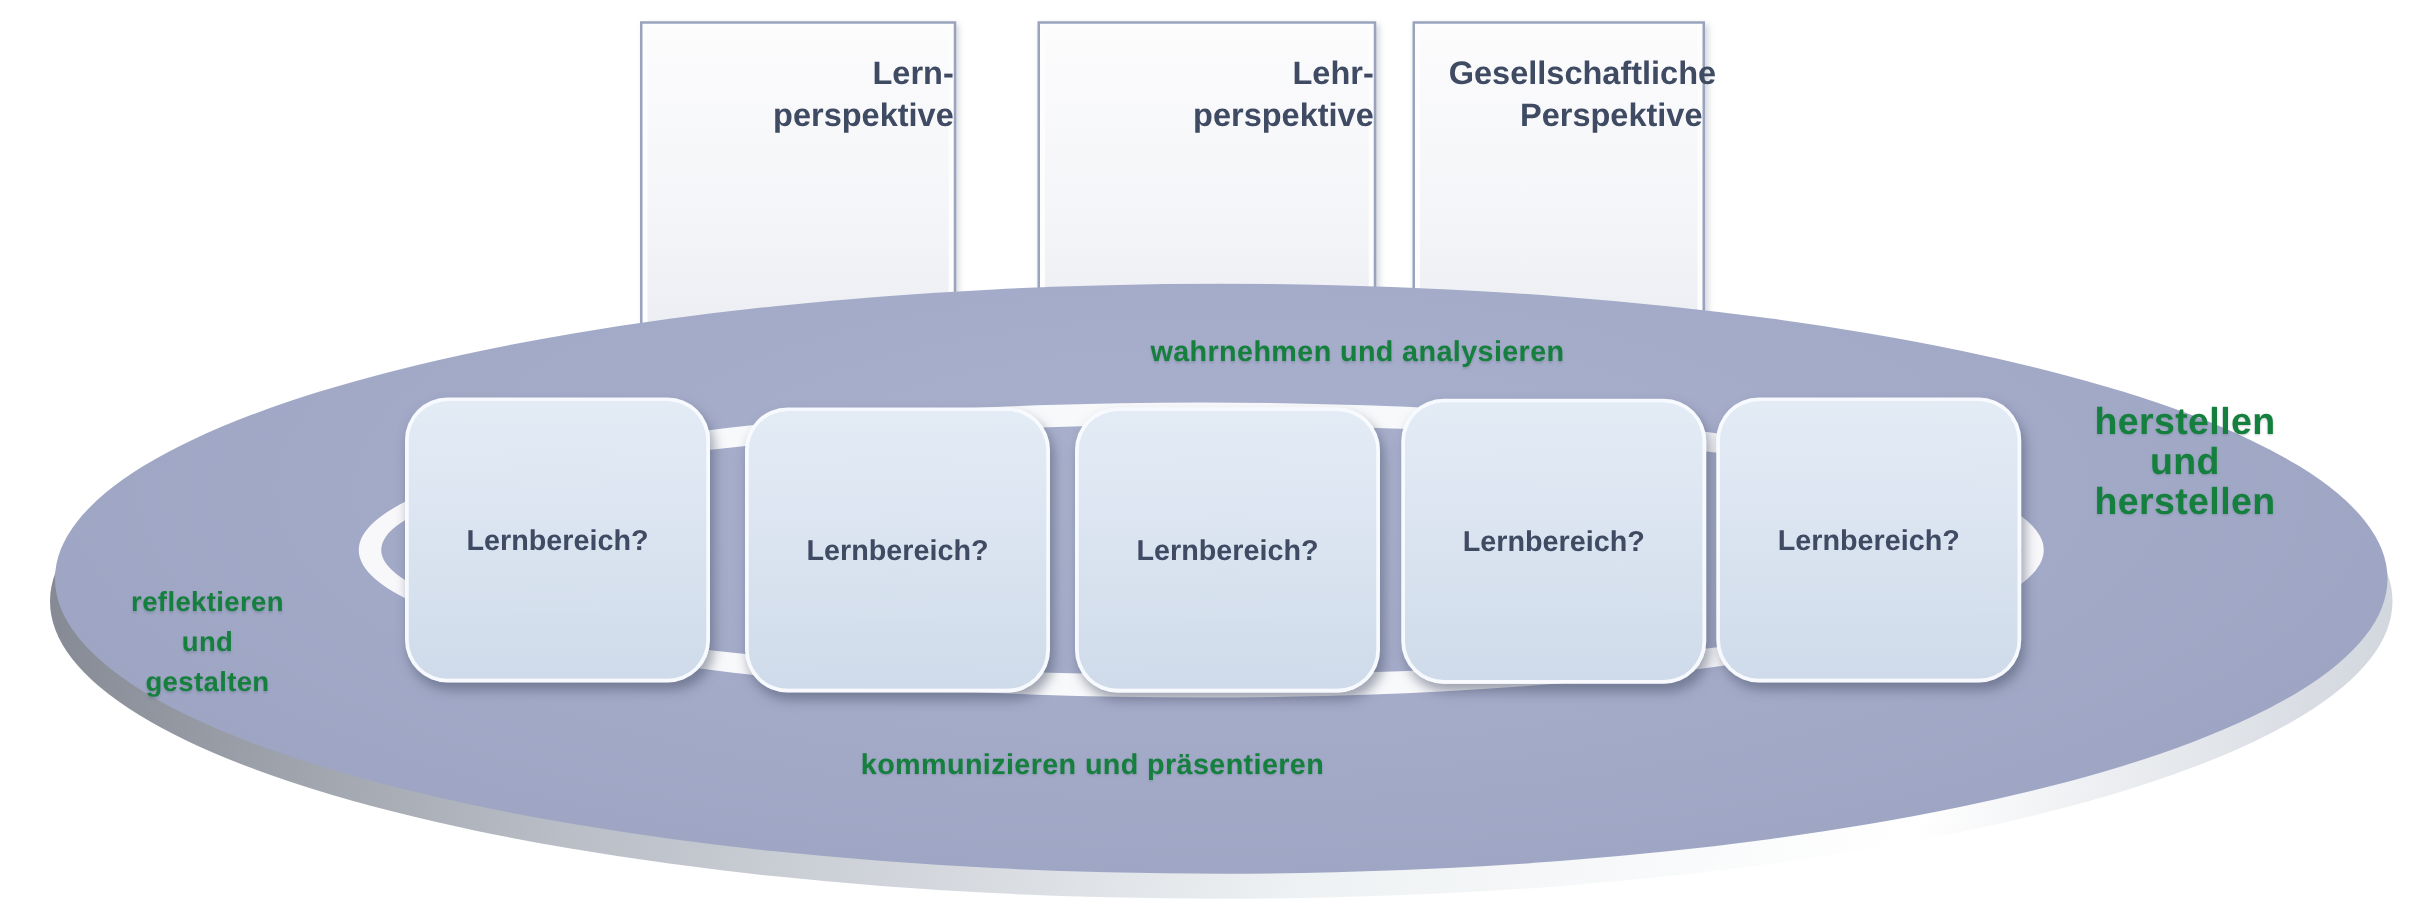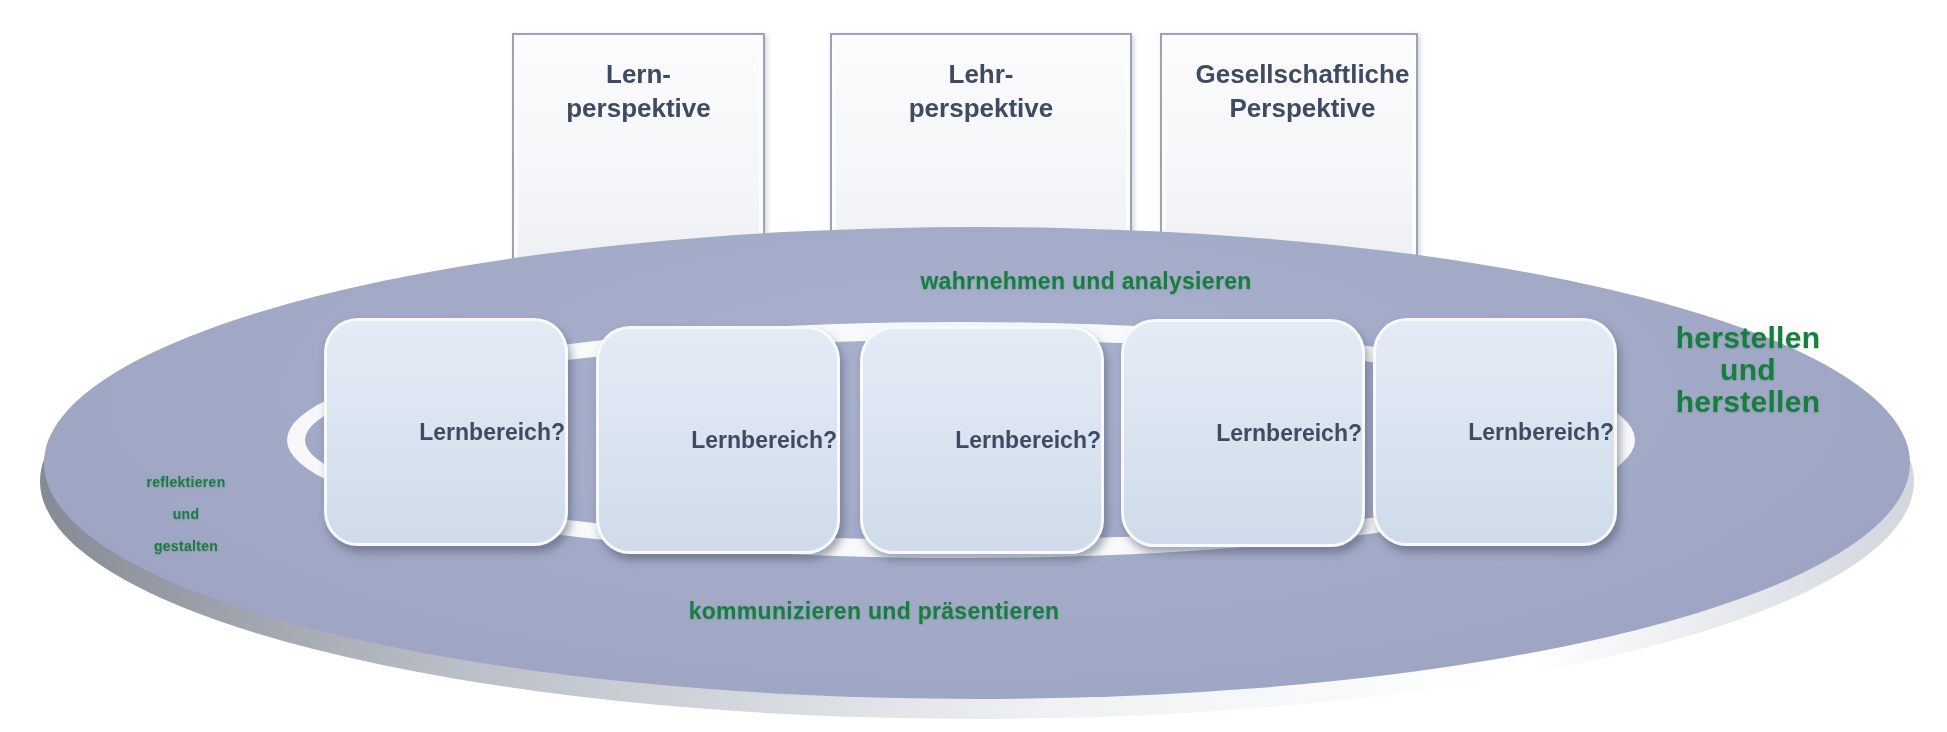--- a/index.html
+++ b/index.html
@@ -9,30 +9,29 @@
   }
   .abs{position:absolute;}
 
   
   .persp-card{
     position:absolute;top:17px;height:285px;z-index:1;
     background:linear-gradient(180deg,#fcfcfd 0%,#f4f5f8 55%,#e9ebf1 100%);
     border:2px solid #9aa3bd;
     box-shadow:inset 0 0 0 4px #fdfdfe, 2px 2px 5px rgba(120,128,150,0.35);
     box-sizing:border-box;
-    text-align:center;
-    margin-top:16px;
+    text-align:right;
   }
   .persp-card .card-text{
     margin-top:22px;
     font-size:26px;font-weight:bold;color:#3f4a63;line-height:34px;
   }
   #card-1{left:512px;width:253px;}
-  #card-2{left:830px;width:302px;}
-  #card-3{left:1160px;width:258px;padding-left:27px;}
+  #card-2{left:830px;width:271px;}
+  #card-3{left:1130px;width:234px;padding-left:27px;}
 
   
   .rim{
     left:40px;top:243px;width:1874px;height:476px;border-radius:50%;z-index:2;
     background:linear-gradient(100deg,#80858f 0%,#b9bec7 25%,#eef1f3 55%,#ffffff 80%,#cdd2da 100%);
   }
   .platform{
     left:44px;top:227px;width:1866px;height:472px;border-radius:50%;z-index:3;
     background:radial-gradient(ellipse at 50% 35%, #aab1cd 0%, #a2a9c7 55%, #9aa1c0 100%);
   }
@@ -43,39 +42,39 @@
     filter:blur(0.4px);
   }
 
   
   .lb-box{
     position:absolute;z-index:5;width:244px;height:228px;border-radius:34px;
     background:linear-gradient(180deg,#e3ebf5 0%,#d8e2ef 60%,#cfdbea 100%);
     border:3px solid rgba(250,252,255,0.9);
     box-shadow:3px 6px 9px rgba(70,78,100,0.5);
     box-sizing:border-box;
-    display:flex;align-items:center;justify-content:flex-end;
+    display:flex;align-items:center;justify-content:center;
     font-size:23px;font-weight:bold;color:#3f4a63;
   }
   #lb-1{left:324px;top:318px;}
   #lb-2{left:596px;top:326px;}
   #lb-3{left:860px;top:326px;}
   #lb-4{left:1121px;top:319px;}
   #lb-5{left:1373px;top:318px;}
 
   
   .ellipse-label{
     position:absolute;z-index:6;color:#15803d;font-weight:bold;
     text-align:center;letter-spacing:0.3px;
     text-shadow:0 1px 2px rgba(90,97,125,0.35);
   }
   #label-top{left:836px;top:268px;width:500px;font-size:23px;}
   #label-bottom{left:574px;top:598px;width:600px;font-size:23px;}
   #label-right{left:1638px;top:322px;width:220px;font-size:30px;line-height:32px;}
-  #label-left{left:76px;top:466px;width:220px;font-size:14px;line-height:32px;}
+  #label-left{left:56px;top:466px;width:220px;font-size:22px;line-height:32px;}
 </style>
 </head>
 <body>
 
 <div class="persp-card" id="card-1">
   <div class="card-text">
     <span>Lern-</span><br>
     <span>perspektive</span>
   </div>
 </div>

